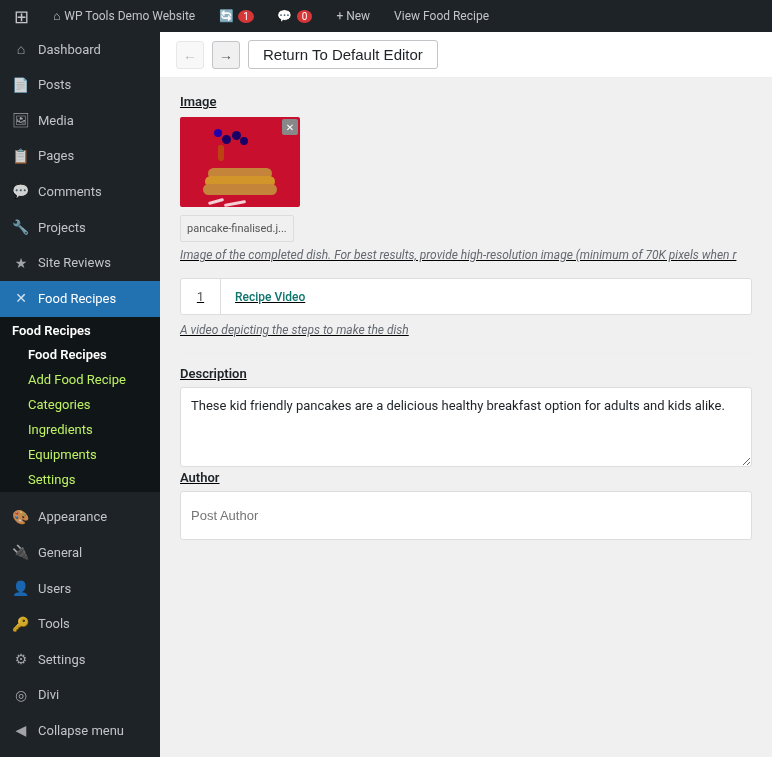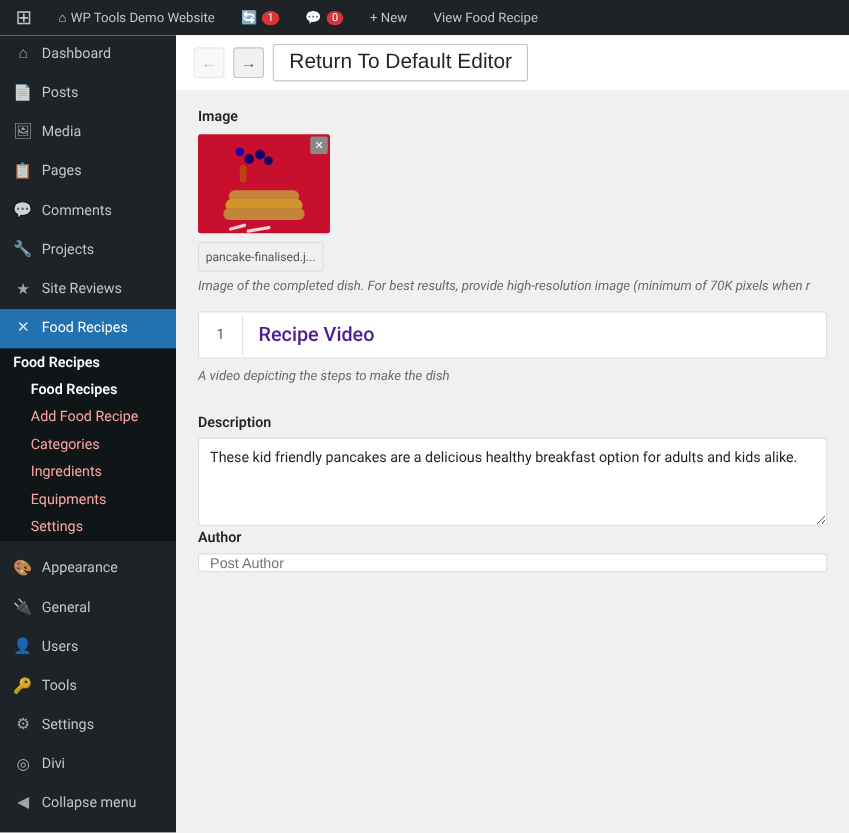--- a/index.html
+++ b/index.html
@@ -61,21 +61,21 @@
       line-height: 1.4;
     }
     .sidebar-item.active { background: #2271b1; color: #fff; }
     .sidebar-icon { font-size: 14px; opacity: 0.8; width: 18px; text-align: center; }
 
     
     .submenu { background: #101517; }
     .submenu-item {
       padding: 5px 12px 5px 28px;
       cursor: pointer;
-      color: #fca5a5;
+      color: #bef264;
       font-size: 13px;
     }
     .submenu-item.active-sub { color: #fff; font-weight: 600; }
     .submenu-header {
       padding: 6px 12px 4px 12px;
       color: #fff;
       font-weight: 600;
       font-size: 13px;
       background: #101517;
     }
@@ -99,28 +99,29 @@
       font-size: 14px;
       color: #555;
     }
     .nav-btn.disabled { opacity: 0.4; cursor: default; }
     .return-btn {
       background: #fff;
       border: 1px solid #c3c4c7;
       border-radius: 3px;
       padding: 5px 14px;
       cursor: pointer;
-      font-size: 19px;
+      font-size: 15px;
       color: #1d2327;
       font-weight: 500;
     }
 
     
     .editor-content {
       padding: 16px 20px;
+      text-decoration: underline;
     }
 
     
     .section-label {
       font-size: 13px;
       font-weight: 600;
       color: #1d2327;
       margin-bottom: 8px;
     }
     .image-container {
@@ -181,23 +182,23 @@
     .video-num {
       width: 40px;
       padding: 10px;
       color: #555;
       border-right: 1px solid #ddd;
       text-align: center;
       font-size: 13px;
     }
     .video-label {
       padding: 10px 14px;
-      font-size: 18px;
+      font-size: 12px;
       font-weight: 500;
-      color: #4c1d95;
+      color: #0f766e;
     }
 
     
     .general-section-link {
       color: #2271b1;
       text-decoration: none;
       font-size: 13px;
       display: inline-block;
       margin-bottom: 16px;
       cursor: pointer;
@@ -215,21 +216,21 @@
       resize: vertical;
       font-family: inherit;
       background: #fff;
     }
 
     
     .author-input {
       width: 100%;
       border: 1px solid #ddd;
       border-radius: 3px;
-      padding: 0 10px;
+      padding: 16px 10px;
       font-size: 13px;
       color: #555;
       background: #fff;
     }
 
     .toolbar-row {
       display: flex;
       align-items: center;
       gap: 8px;
       padding: 8px 16px;

